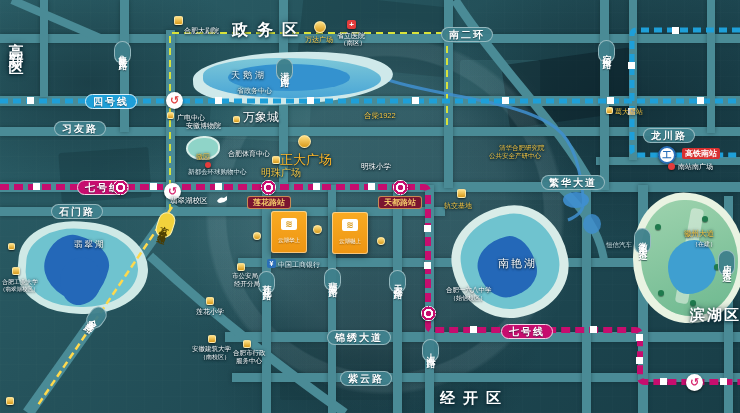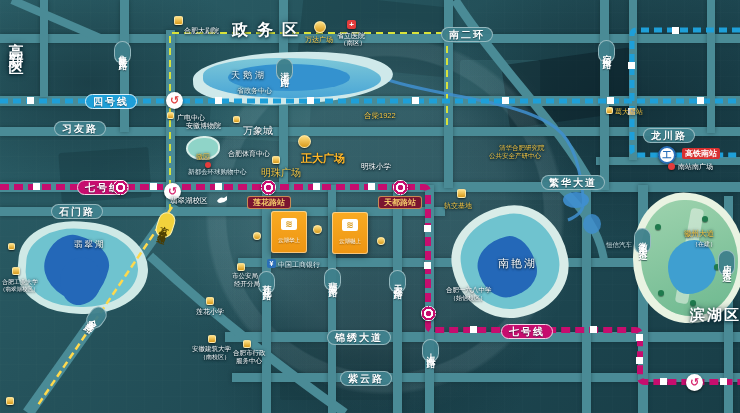--- a/index.html
+++ b/index.html
@@ -193,20 +193,21 @@
   <div class="loop" style="left:686px;top:374px">↺</div>
   <div class="st7" style="left:113px;top:180px"></div>
   <div class="st7" style="left:261px;top:180px"></div>
   <div class="st7" style="left:393px;top:180px"></div>
   <div class="st7" style="left:421px;top:306px"></div>
   <div class="railst" style="left:658px;top:146px">工</div>
 
   <div class="dist distv" style="left:6px;top:30px;font-size:15px">高新区</div>
   <div class="dist" style="left:232px;top:20px">政务区</div>
   <div class="dist" style="left:690px;top:306px;font-size:15px;letter-spacing:2px">滨湖区</div>
+  <div class="dist" style="left:440px;top:389px;font-size:15px;letter-spacing:8px">经开区</div>
 
   <div class="capv" style="left:114px;top:41px">集贤路</div>
   <div class="cap" style="left:54px;top:121px">习友路</div>
   <div class="capv" style="left:276px;top:58px">潜山路</div>
   <div class="cap" style="left:441px;top:27px">南二环</div>
   <div class="capv" style="left:598px;top:40px">宿松路</div>
   <div class="cap" style="left:643px;top:128px">龙川路</div>
   <div class="cap" style="left:541px;top:175px">繁华大道</div>
   <div class="cap" style="left:51px;top:204px">石门路</div>
   <div class="capv" style="left:88px;top:306px;transform:rotate(36deg)">金寨路</div>
@@ -248,27 +249,27 @@
 
   <div class="icor" style="left:347px;top:20px">+</div>
   <div class="poi" style="left:337px;top:31px;font-size:7px">省立医院</div>
   <div class="poi" style="left:340px;top:39px;font-size:6.5px">（南区）</div>
 
   <div class="ico" style="left:167px;top:112px;width:7px;height:7px"></div>
   <div class="poi" style="left:177px;top:113px;font-size:7px">广电中心</div>
   <div class="poi" style="left:186px;top:121px;font-size:7px">安徽博物院</div>
 
   <div class="ico" style="left:233px;top:116px;width:7px;height:7px"></div>
-  <div class="poi" style="left:243px;top:124px;font-size:10px">万象城</div>
+  <div class="poi" style="left:243px;top:109px;font-size:12px">万象城</div>
   <div class="poi poig" style="left:364px;top:111px;font-size:7.5px">合柴1922</div>
 
   <div class="poi" style="left:228px;top:149px;font-size:7px">合肥体育中心</div>
 
   <div class="ico icoc" style="left:298px;top:135px;width:13px;height:13px"></div>
-  <div class="poi" style="left:301px;top:151px;font-size:11px;color:#ffb627;font-weight:bold">正大广场</div>
+  <div class="poi" style="left:280px;top:151px;font-size:13px;color:#ffb627;font-weight:normal">正大广场</div>
 
   <div class="ico" style="left:272px;top:156px;width:8px;height:8px"></div>
   <div class="poi poig" style="left:261px;top:166px;font-size:10px">明珠广场</div>
   <div class="poi poiw" style="left:188px;top:168px;font-size:6.5px">新都会环球购物中心</div>
   <div class="poi" style="left:361px;top:162px;font-size:7.5px">明珠小学</div>
   <div class="icor" style="left:205px;top:162px;width:6px;height:6px;border-radius:50%"></div>
 
   <div class="poi" style="left:170px;top:196px;font-size:7.5px">翡翠湖校区</div>
   <svg style="left:216px;top:195px;z-index:7" width="15" height="9">
     <path d="M1,6 Q4,1 8,3 L11,1 L11,5 Q8,8 4,8 Q2,8 1,6 Z" fill="#ffffff"></path>

